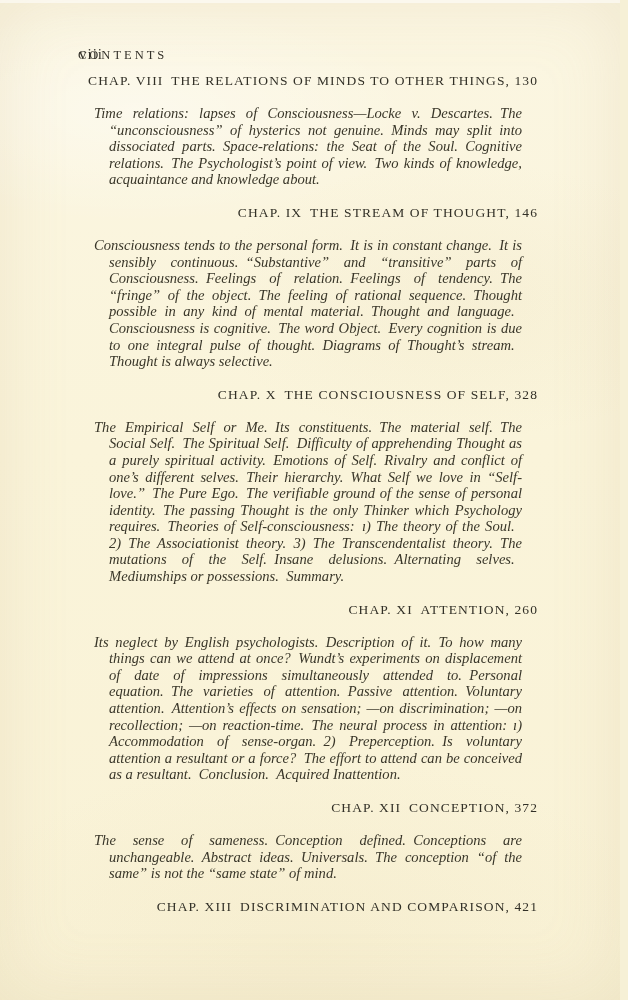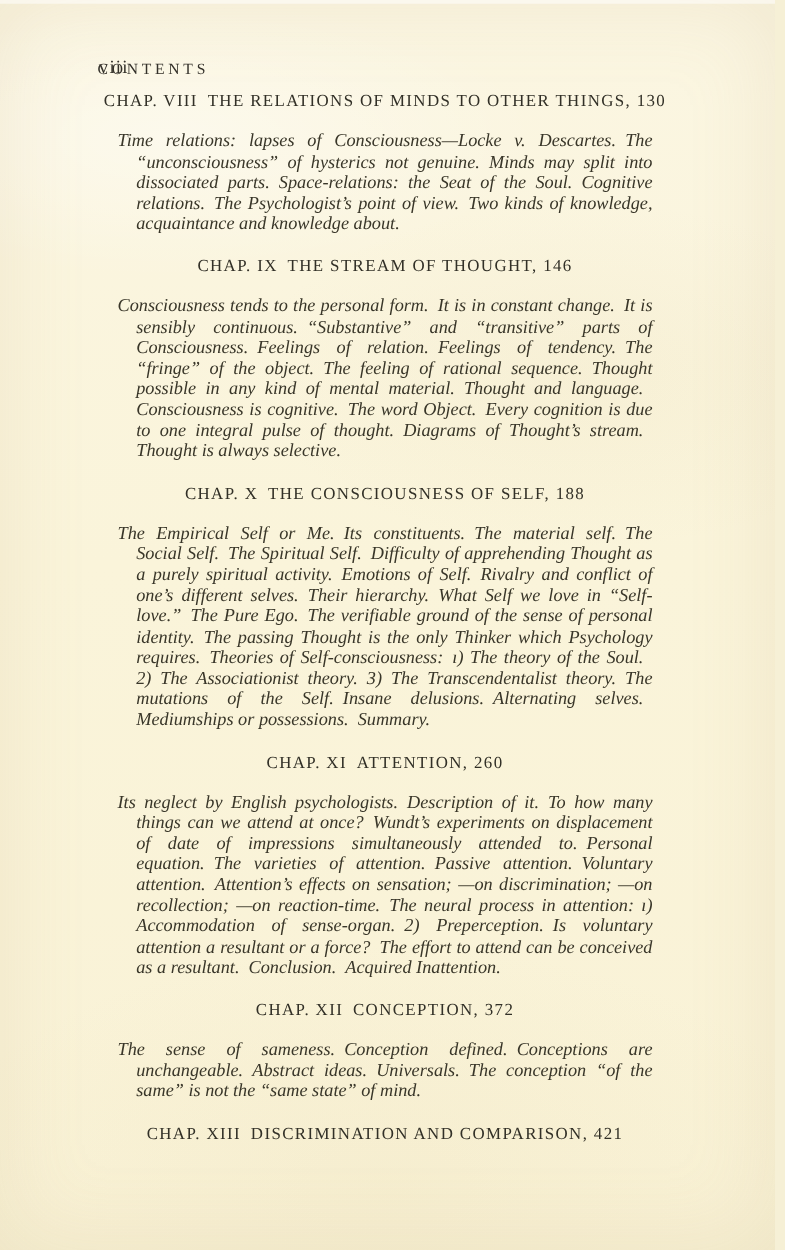--- a/index.html
+++ b/index.html
@@ -32,21 +32,21 @@
     position: absolute; left: 1px; top: 0;
     font-size: 15px; letter-spacing: 1px; color: #34312a;
   }
   .running-title {
     position: absolute; left: 0; right: 0; top: 2px;
     text-align: left;
     font-size: 12.5px; letter-spacing: 3px; color: #34312a;
   }
   .entry-heading {
     margin: 17px 0 6px 0;
-    text-align: center;
+    text-align: right;
     font-size: 13.5px; font-weight: normal;
     letter-spacing: 1.1px;
     color: #323027;
   }
   .toc section:first-child .entry-heading { margin-top: 8px; }
   .entry-summary {
     margin: 16px;
     font-size: 14.6px; font-style: italic;
     line-height: 16.6px;
     text-align: justify;
@@ -70,21 +70,21 @@
       <h2 class="entry-heading">CHAP. VIII THE RELATIONS OF MINDS TO OTHER THINGS, 130</h2>
       <p class="entry-summary">Time relations: lapses of Consciousness—Locke v. Descartes. The “unconsciousness” of hysterics not genuine. Minds may split into dissociated parts. Space-relations: the Seat of the Soul. Cognitive relations. The Psychologist’s point of view. Two kinds of knowledge, acquaintance and knowledge about.</p>
     </section>
 
     <section class="entry">
       <h2 class="entry-heading">CHAP. IX THE STREAM OF THOUGHT, 146</h2>
       <p class="entry-summary">Consciousness tends to the personal form. It is in constant change. It is sensibly continuous. “Substantive” and “transitive” parts of Consciousness. Feelings of relation. Feelings of tendency. The “fringe” of the object. The feeling of rational sequence. Thought possible in any kind of mental material. Thought and language. Consciousness is cognitive. The word Object. Every cognition is due to one integral pulse of thought. Diagrams of Thought’s stream. Thought is always selective.</p>
     </section>
 
     <section class="entry">
-      <h2 class="entry-heading">CHAP. X THE CONSCIOUSNESS OF SELF, 188</h2>
+      <h2 class="entry-heading">CHAP. X THE CONSCIOUSNESS OF SELF, 328</h2>
       <p class="entry-summary">The Empirical Self or Me. Its constituents. The material self. The Social Self. The Spiritual Self. Difficulty of apprehending Thought as a purely spiritual activity. Emotions of Self. Rivalry and conflict of one’s different selves. Their hierarchy. What Self we love in “Self-love.” The Pure Ego. The verifiable ground of the sense of personal identity. The passing Thought is the only Thinker which Psychology requires. Theories of Self-consciousness: ı) The theory of the Soul. 2) The Associationist theory. 3) The Transcendentalist theory. The mutations of the Self. Insane delusions. Alternating selves. Mediumships or possessions. Summary.</p>
     </section>
 
     <section class="entry">
       <h2 class="entry-heading">CHAP. XI ATTENTION, 260</h2>
       <p class="entry-summary">Its neglect by English psychologists. Description of it. To how many things can we attend at once? Wundt’s experiments on displacement of date of impressions simultaneously attended to. Personal equation. The varieties of attention. Passive attention. Voluntary attention. Attention’s effects on sensation; —on discrimination; —on recollection; —on reaction-time. The neural process in attention: ı) Accommodation of sense-organ. 2) Preperception. Is voluntary attention a resultant or a force? The effort to attend can be conceived as a resultant. Conclusion. Acquired Inattention.</p>
     </section>
 
     <section class="entry">
       <h2 class="entry-heading">CHAP. XII CONCEPTION, 372</h2>

